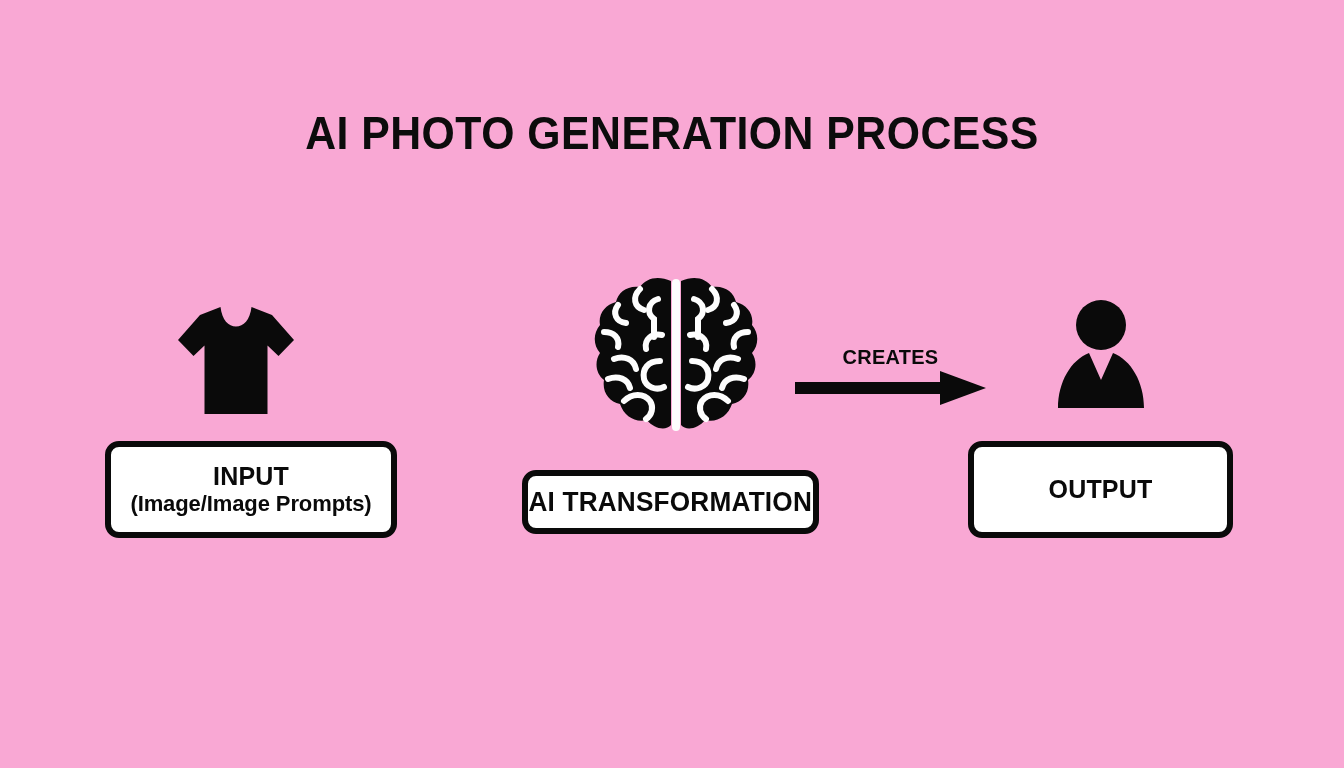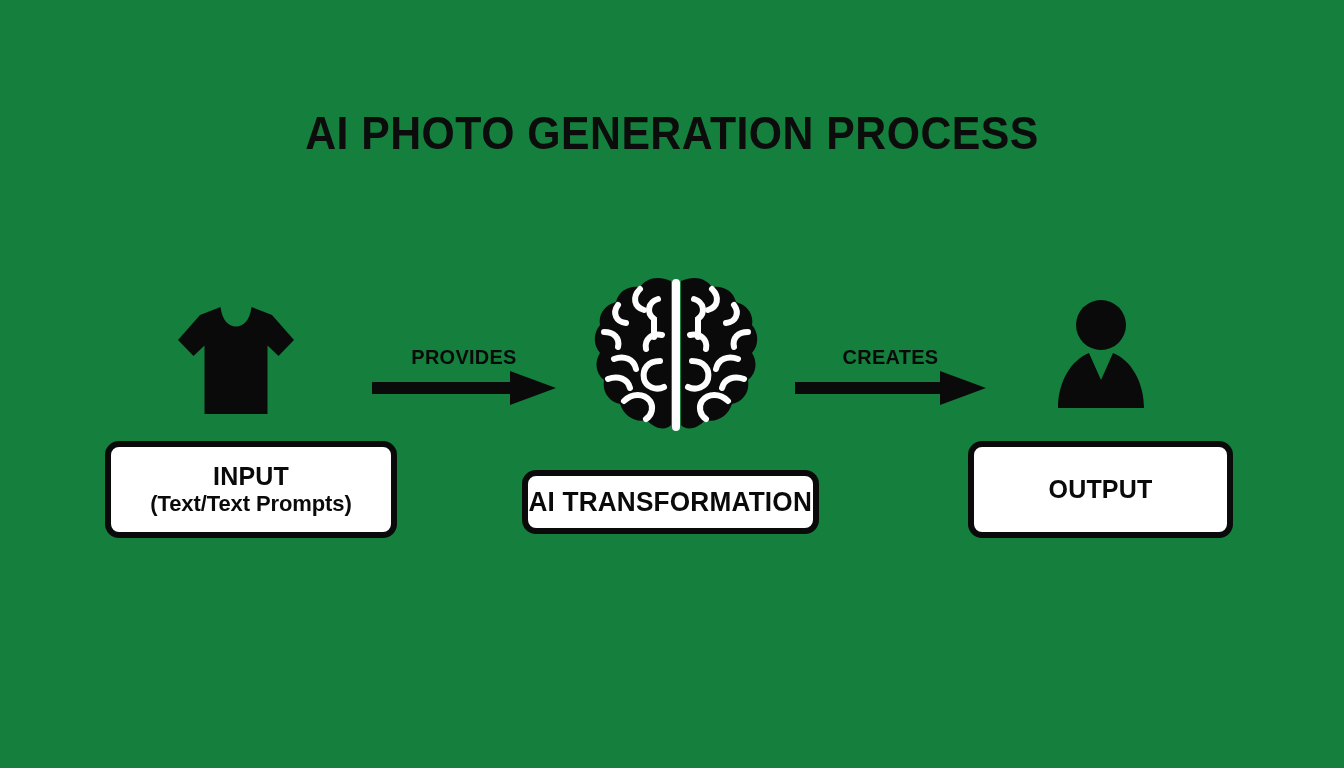--- a/index.html
+++ b/index.html
@@ -13,21 +13,21 @@
     background: #fdfdfd;
     font-family: "Liberation Sans", sans-serif;
     color: #0a0a0a;
     overflow: hidden;
   }
 
   #canvas {
     position: relative;
     width: 1344px;
     height: 768px;
-    background: #15803d;
+    background: #f9a8d4;
   }
 
   
   #title {
     position: absolute;
     left: 0;
     top: 104px;
     width: 1344px;
     text-align: center;
     font-size: 46px;
@@ -141,28 +141,23 @@
   <div id="title">AI PHOTO GENERATION PROCESS</div>
 
   <div class="icon" id="icon-shirt">
     <svg viewBox="0 0 120 120" xmlns="http://www.w3.org/2000/svg" aria-hidden="true">
       <path fill="#0a0a0a" d="M44.5 5 L24 13 L2 38 L17.5 54 L28.5 43.5 L28.5 112 L91.5 112 L91.5 43.5 L102.5 54 L118 38 L96 13 L75.5 5 C74 18 67.5 24.5 60 24.5 C52.5 24.5 46 18 44.5 5 Z"></path>
     </svg>
   </div>
 
   <div class="node-box" id="box-input">
     <div class="node-line1">INPUT</div>
-    <div class="node-line2">(Text/Text Prompts)</div>
-  </div>
-
-  <div class="arrow" id="arrow-provides">
-    <div class="arrow-label">PROVIDES</div>
-    <div class="arrow-shaft"></div>
-    <div class="arrow-head"></div>
-  </div>
+    <div class="node-line2">(Image/Image Prompts)</div>
+  </div>
+
 
   <div class="icon" id="icon-brain">
     <svg viewBox="0 0 164 160" xmlns="http://www.w3.org/2000/svg" aria-hidden="true">
       <g fill="#0a0a0a">
 
         <path d="M77 6 C64 0 52 3 46 12 C34 10 24 17 22 27 C11 30 4 39 6 50 C-1 58 -1 70 6 78 C0 87 2 99 10 105 C8 117 15 127 26 129 C30 141 41 148 53 145 C60 154 72 156 77 150 Z"></path>
 
         <path d="M87 6 C100 0 112 3 118 12 C130 10 140 17 142 27 C153 30 160 39 158 50 C165 58 165 70 158 78 C164 87 162 99 154 105 C156 117 149 127 138 129 C134 141 123 148 111 145 C104 154 92 156 87 150 Z"></path>
       </g>
       <g fill="none" stroke="#fdfdfd" stroke-width="6" stroke-linecap="round">

